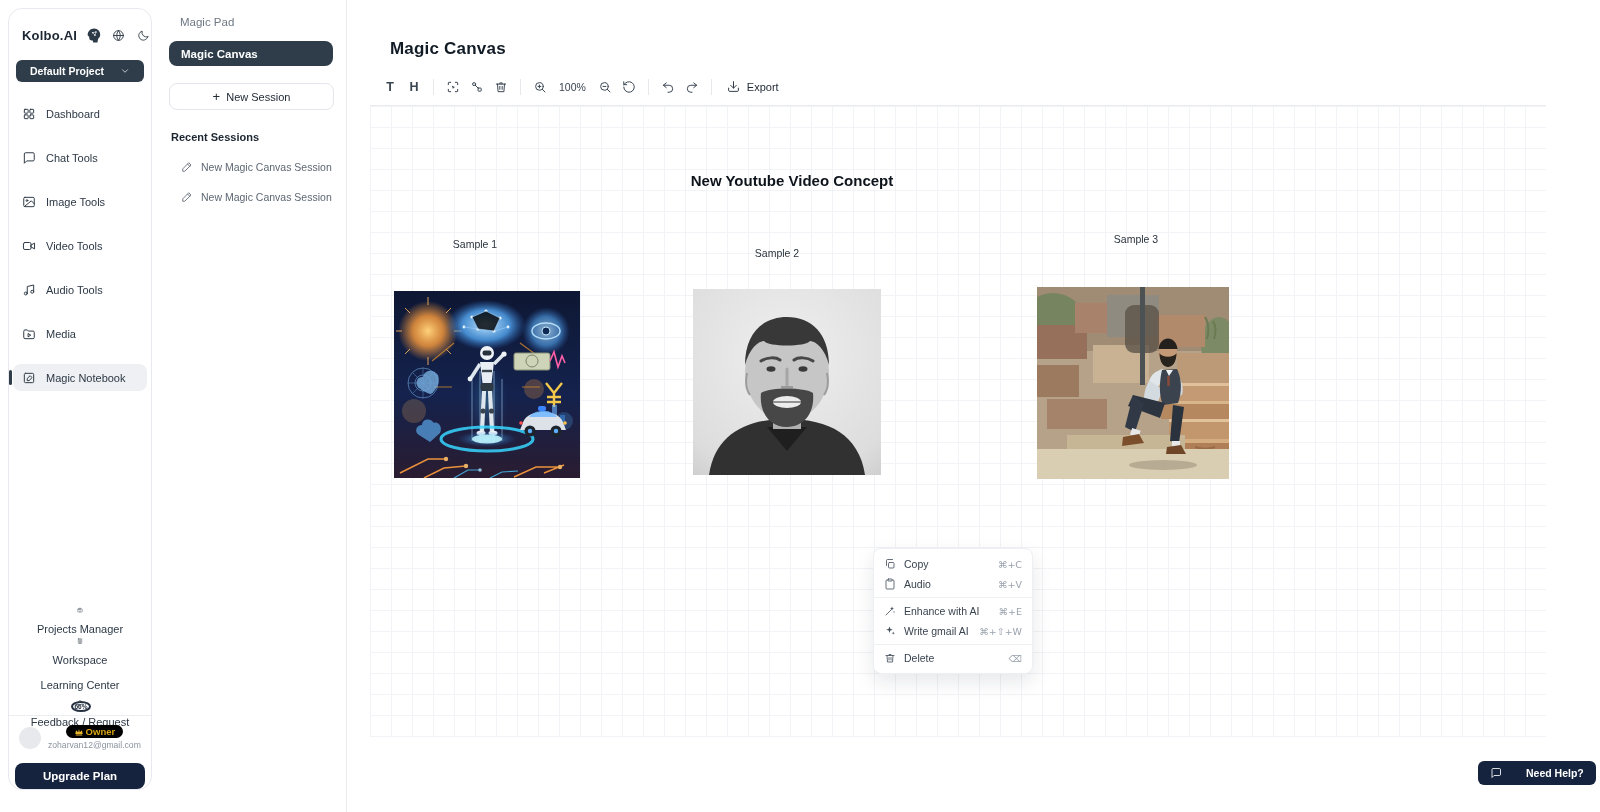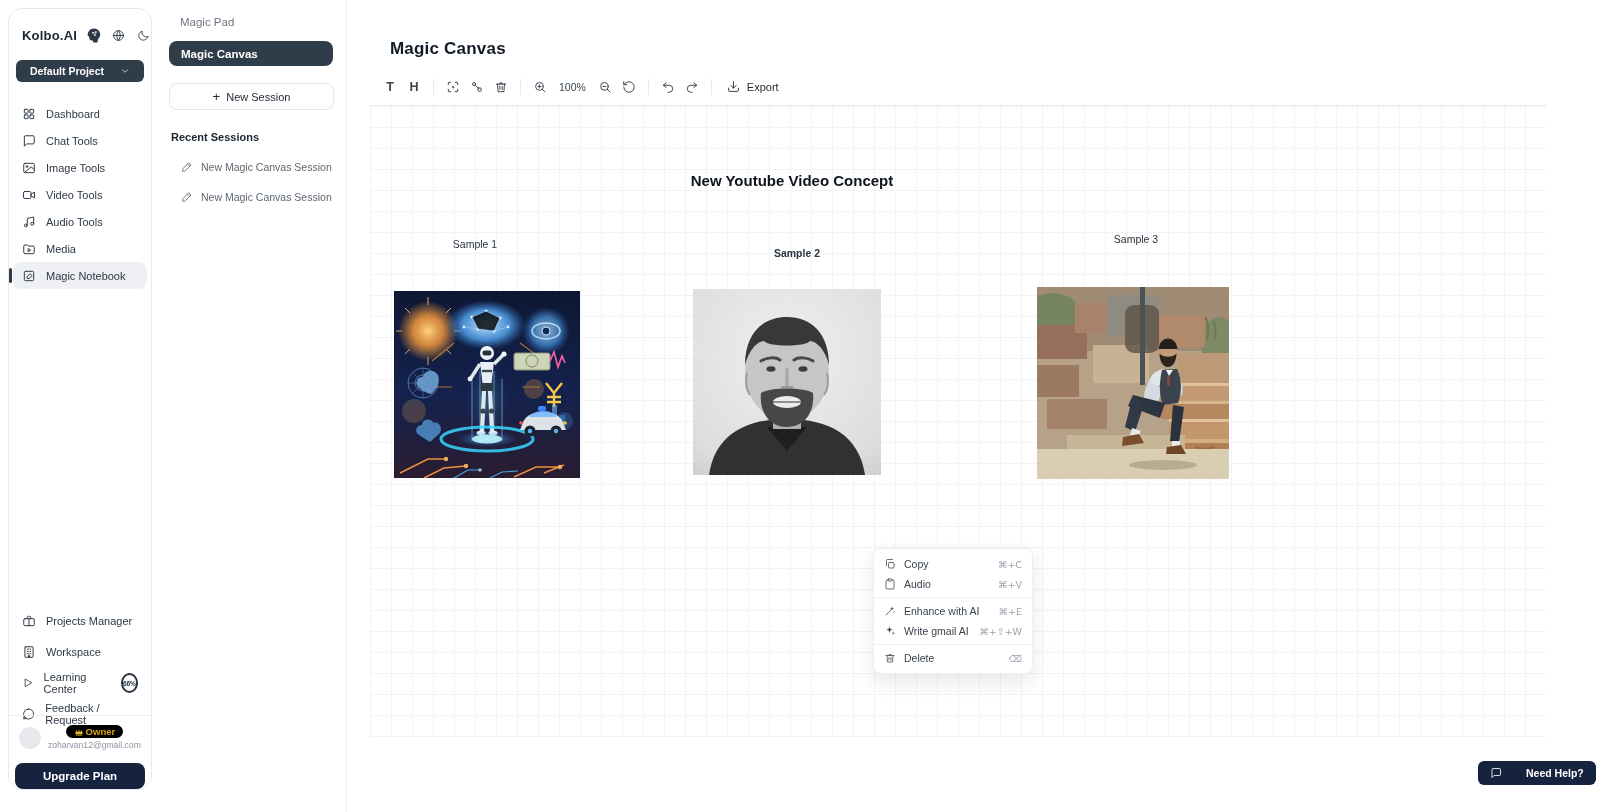--- a/index.html
+++ b/index.html
@@ -12,27 +12,27 @@
   
   .sidebar { position:absolute; left:8px; top:8px; width:144px; height:782px;
              border:1px solid #e7e9ee; border-radius:14px; background:#fff; }
   .logo-row { display:flex; align-items:center; gap:8px; padding:18px 12px 0 13px; }
   .brand { font-weight:700; font-size:13px; color:#1c2733; letter-spacing:.2px; cursor:pointer; }
   .top-icon { cursor:pointer; display:flex; }
   .project-btn { margin:16px auto 0; width:128px; height:22px; background:#2e3d49; border:none;
                  border-radius:6px; color:#fff; font-weight:700; font-size:10.5px;
                  display:flex; align-items:center; justify-content:center; gap:16px; cursor:pointer;
                  font-family:"Liberation Sans",sans-serif; }
-  .nav { margin-top:18px; display:flex; flex-direction:column; gap:0; }
+  .nav { margin-top:18px; display:flex; flex-direction:column; gap:17px; }
   .nav-item { position:relative; display:flex; align-items:center; gap:10px; height:27px;
               padding:0 9px; margin:0 4px; border-radius:8px; font-size:11px; color:#2c3845; cursor:pointer; }
   .nav-item.active { background:#eef0f3; font-weight:400; }
   .active-bar { position:absolute; left:-4px; top:6px; width:3px; height:15px; background:#2e3d49; border-radius:2px; }
   .nav-bottom { position:absolute; left:0; right:0; top:580px; display:flex; flex-direction:column; gap:3px; }
-  .nav-bottom .nav-item { height:28px; }
+  .nav-bottom .nav-item { height:28px;flex-direction:column; }
   .badge-circle { width:20px; height:20px; border:2px solid #253041; border-radius:50%;
                   font-size:6.5px; font-weight:700; display:flex; align-items:center; justify-content:center;
                   color:#253041; margin-left:2px; background:#fff; }
   .user-row { position:absolute; left:0; right:0; top:706px; height:44px; border-top:1px solid #eceef2;
               display:flex; align-items:center; padding:0 8px 0 10px; gap:7px; cursor:pointer; }
   .avatar { width:22px; height:22px; border-radius:50%; background:#e7e9ec; flex:none; }
   .user-meta { display:flex; flex-direction:column; align-items:center; flex:1; }
   .owner-pill { display:inline-flex; align-items:center; gap:2px; background:#000000; color:#d8a512;
                 font-size:9.5px; font-weight:700; padding:1px 8px; border-radius:8px; }
   .email { font-size:8.6px; color:#8b94a1; margin-top:2px; white-space:nowrap; }
@@ -69,21 +69,21 @@
                 border:none; cursor:pointer; margin-left:8px; font-family:"Liberation Sans",sans-serif; }
 
   .canvas-grid { position:absolute; left:370px; top:106px; width:1176px; height:631px;
     background-image:linear-gradient(to right,#f2f3f6 1px,transparent 1px),
                      linear-gradient(to bottom,#f2f3f6 1px,transparent 1px);
     background-size:21px 21px; }
   .canvas-title { position:absolute; left:292px; top:66px; width:260px; text-align:center;
                   font-size:15px; font-weight:700; color:#0e141b; }
   .sample-label { position:absolute; width:70px; text-align:center; font-size:10.5px; color:#2a333d; }
   .s1 { left:70px;  top:132px; }
-  .s2 { left:392px; top:141px;font-weight:bold; }
+  .s2 { left:372px; top:141px; }
   .s3 { left:731px; top:127px; }
   .canvas-img { position:absolute; overflow:hidden; cursor:pointer; }
   .img1 { left:24px;  top:185px; width:186px; height:187px; }
   .img2 { left:323px; top:183px; width:188px; height:186px; }
   .img3 { left:667px; top:181px; width:192px; height:192px; }
 
   
   .context-menu { position:absolute; left:503px; top:442px; width:160px; background:#fff;
                   border:1px solid #edeff3; border-radius:8px; box-shadow:0 8px 20px rgba(20,30,50,.10);
                   padding:5px 0; }

